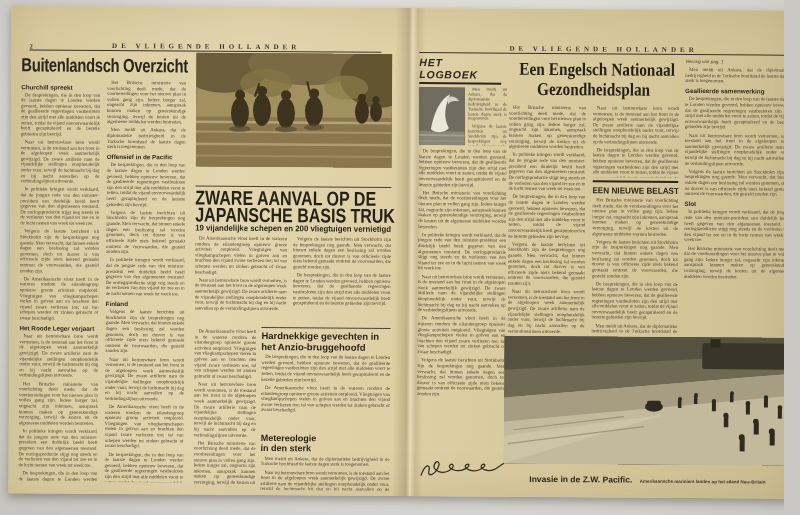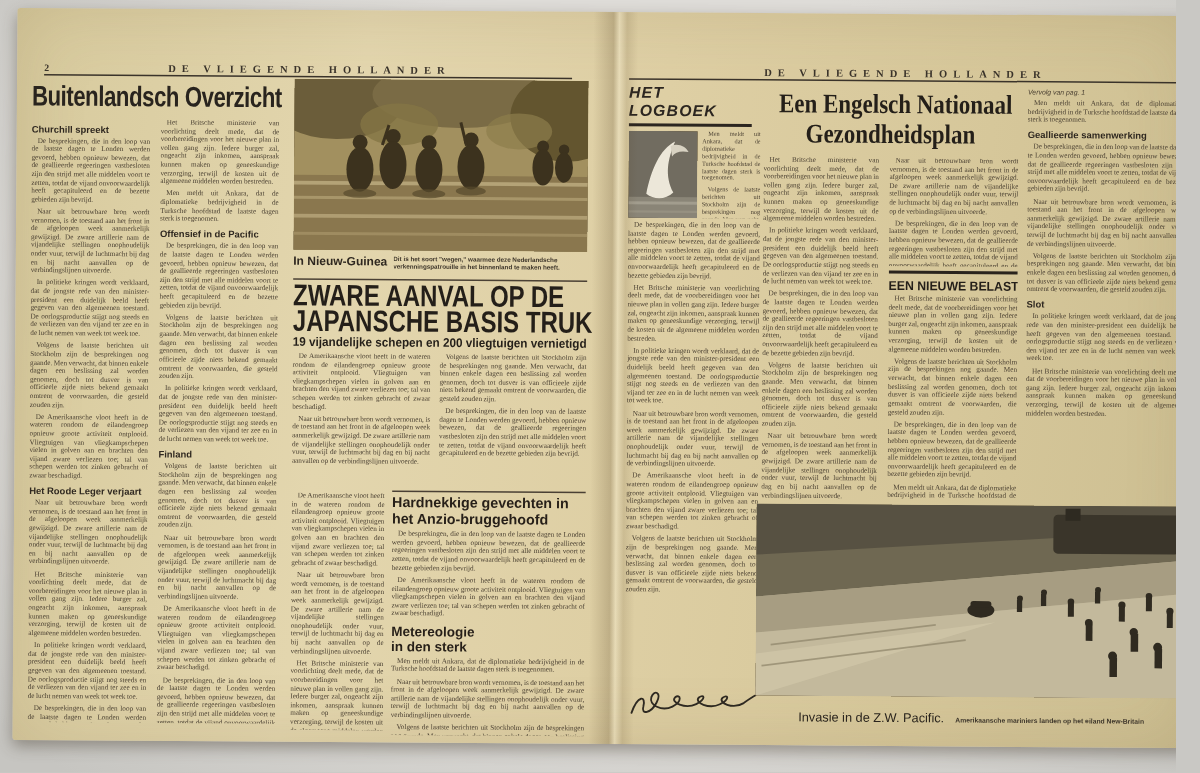--- a/index.html
+++ b/index.html
@@ -43,21 +43,21 @@
     padding-top:3px;color:#241f19;font-weight:bold;}
   .truk .tl{font-size:20px;line-height:16.5px;white-space:nowrap;width:246px;
     transform:scaleX(.8);transform-origin:left top;}
   .truk-sub{position:absolute;left:185px;top:216px;width:206px;font-size:8.3px;font-weight:bold;
     color:#241f19;white-space:nowrap;transform:scaleX(.94);transform-origin:left;}
   .c-ta{left:185px;top:229px;width:92px;height:90px;}
   .c-tb{left:283px;top:229px;width:98px;height:90px;}
   .c-tc{left:185px;top:322px;width:62px;height:158px;}
   .anzio{left:252px;top:320px;width:129px;height:160px;border-top:1px solid #4a4034;padding-top:2px;}
   h3.anz{margin:1px 0 2px;font-size:9.5px;line-height:1.12;color:#261f18;}
-  h3.met{margin:4px 0 2px;font-size:9px;line-height:1.1;color:#261f18;}
+  h3.met{margin:21px 0 2px;font-size:9px;line-height:1.1;color:#261f18;}
   
   .c-r1{left:408px;top:48px;width:88px;height:436px;}
   h2.lb{margin:0 0 3px;font-style:italic;font-size:10.5px;letter-spacing:.8px;width:82px;
     border-bottom:2px solid #2c2620;padding-bottom:2px;color:#2c2620;}
   .lb-top{display:flex;gap:3px;margin-bottom:3px;}
   .bird{width:46px;height:58px;flex:none;}
   .side{height:58px;overflow:hidden;}
   .sig{position:absolute;left:1px;top:398px;width:88px;}
   .sig svg{display:block;width:100%;}
   .gez{position:absolute;left:495px;top:50px;width:175px;margin:0;text-align:center;
@@ -67,21 +67,21 @@
   .c-r3{left:582px;top:96px;width:86px;height:228px;}
   .cut{overflow:hidden;height:72px;margin-bottom:3px;}
   .rule2{border-top:2.5px solid #2a241d;margin:2px 0 3px;}
   h3.bel{margin:0 0 2px;font-size:8.6px;white-space:nowrap;color:#241f19;
     transform:scaleX(.95);transform-origin:left;}
   .c-r4{left:674px;top:48px;width:106px;height:278px;}
   h2.chu{margin:0;font-size:13px;letter-spacing:1.5px;color:#2a241d;}
   .cont{font-size:4.6px;font-style:italic;margin:1px 0 3px;color:#483e30;}
   .photo2{position:absolute;left:495px;top:327px;width:288px;height:128px;}
   .cap2{position:absolute;left:495px;top:459px;width:288px;text-align:center;color:#2a241d;}
-  .cap2 .capt{font-weight:normal;font-size:8.5px;}
+  .cap2 .capt{font-weight:bold;font-size:8.5px;}
   .cap2 .caps{font-size:4.5px;font-weight:bold;margin-left:3px;color:#3d352a;}
 </style>
 </head>
 <body>
 
 <div class="scene">
   <div class="paper">
 
     <div class="mast ml">
       <span class="pnum">2</span>
@@ -155,24 +155,20 @@
             <ellipse cx="166" cy="58" rx="7" ry="12"></ellipse>
           <circle cx="180" cy="46" r="3.5"></circle>
             <ellipse cx="180" cy="58" rx="6" ry="10"></ellipse>
           <rect x="60" y="30" width="2" height="14" transform="rotate(18 61 37)"></rect>
           <rect x="112" y="28" width="2" height="16" transform="rotate(-14 113 36)"></rect>
         </g>
         <ellipse cx="44" cy="76" rx="11" ry="3" fill="#574a2c" opacity=".7"></ellipse>
         <ellipse cx="90" cy="76" rx="11" ry="3" fill="#574a2c" opacity=".7"></ellipse>
         <ellipse cx="118" cy="74" rx="10" ry="3" fill="#574a2c" opacity=".7"></ellipse>
       </svg>
-    </div>
-    <div class="cap1">
-      <span class="capt">In Nieuw-Guinea</span>
-      <span class="caps">Dit is het soort "wegen," waarmee deze Nederlandsche verkenningspatrouille in het binnenland te maken heeft.</span>
     </div>
 
     <div class="truk">
       <div class="tl">ZWARE AANVAL OP DE</div>
       <div class="tl">JAPANSCHE BASIS TRUK</div>
     </div>
     <div class="truk-sub">19 vijandelijke schepen en 200 vliegtuigen vernietigd</div>
 
     <div class="col c-ta">
       <div class="fill">

